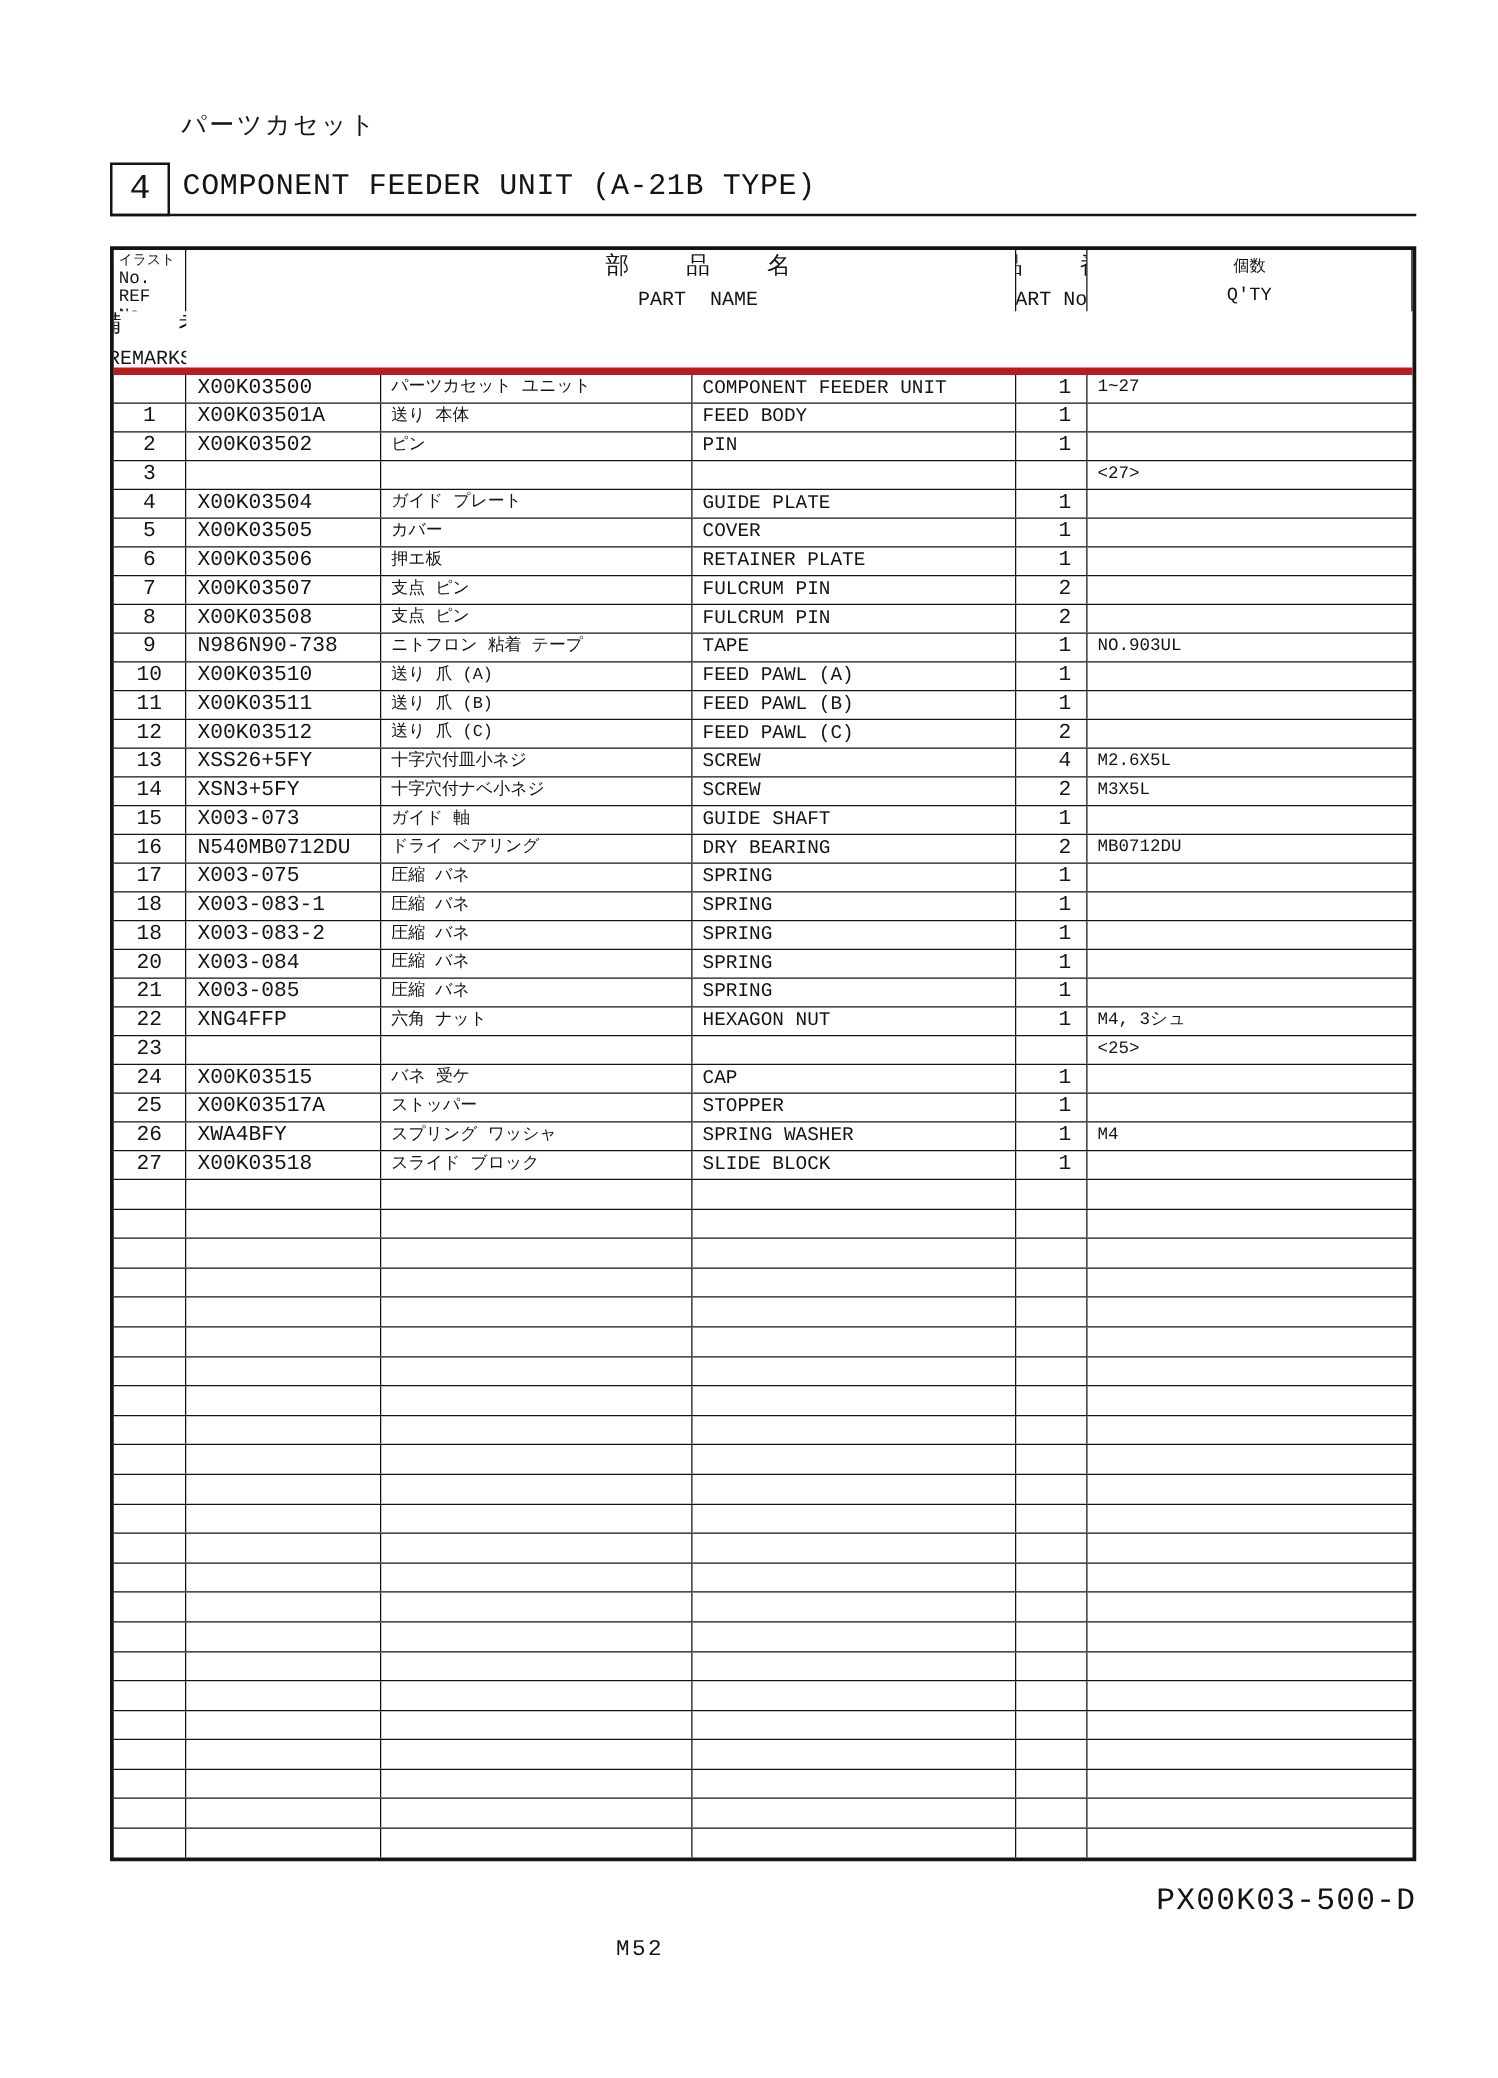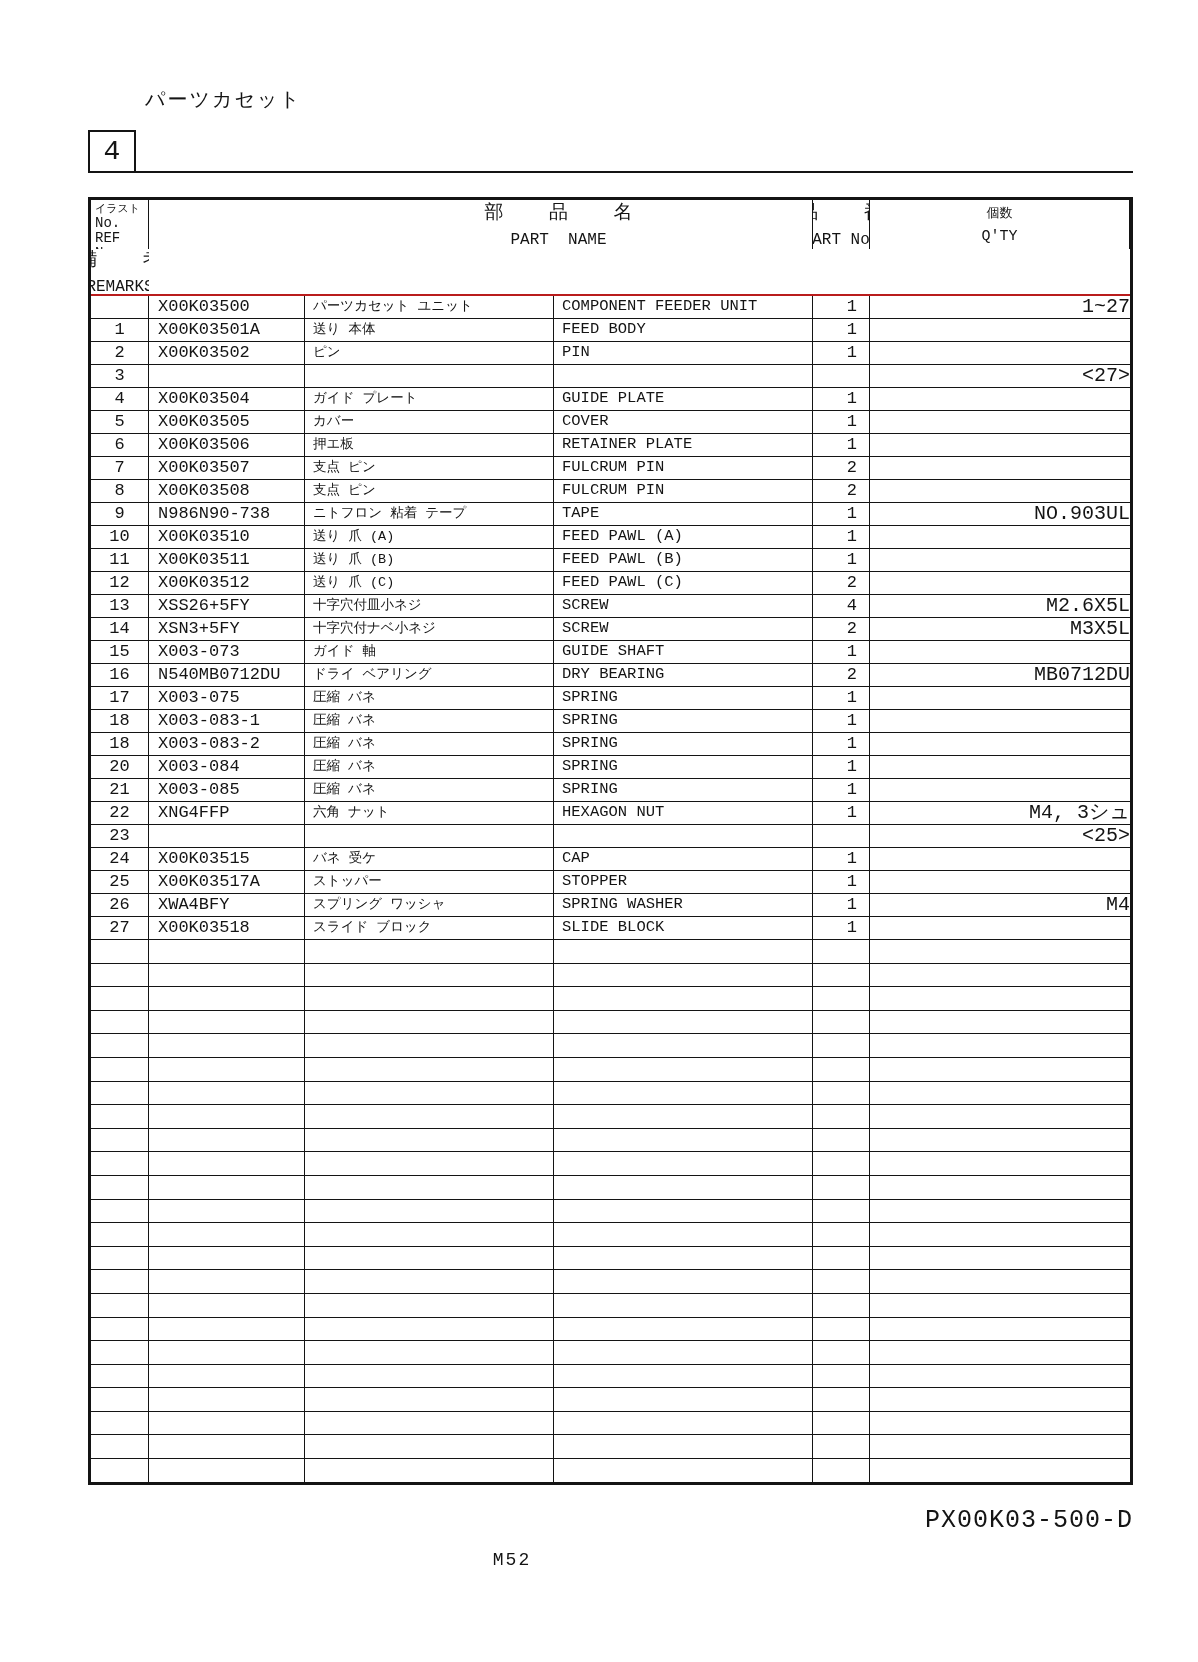--- a/index.html
+++ b/index.html
@@ -40,21 +40,21 @@
     border:3px solid #141414;
     box-sizing:border-box;
     background:#fff;
   }
   .hdr, .row {
     display:grid;
     grid-template-columns:58px 156px 249px 259px 57px 260px;
   }
   .hdr {
     height:94px;
-    border-bottom:2px solid #b91c1c;
+    border-bottom:6px solid #b91c1c;
   }
   .hcell {
     border-right:1px solid #141414;
     box-sizing:border-box;
     display:flex; flex-direction:column;
     align-items:center; justify-content:center;
     gap:6px; overflow:hidden;
   }
   .hcell.last { border-right:none; }
   .h-ref {
@@ -81,41 +81,42 @@
     line-height:21px;
     white-space:nowrap; overflow:hidden;
     font-size:17px;
   }
   .cell.last { border-right:none; }
   .c-ref { text-align:center; padding:0 2px; }
   .c-pn  { padding-left:9px; }
   .c-jp  { padding-left:8px; font-size:13.5px; }
   .c-en  { padding-left:8px; font-size:15.5px; }
   .c-qty { text-align:right; padding-right:12px; }
-  .c-rem { padding-left:8px; font-size:20px;text-align:right; }
+  .c-rem { padding-left:8px; font-size:14px; }
 
   .doc-num {
     position:absolute; left:88px; top:1506px; width:1045px;
     text-align:right; font-size:25px; letter-spacing:1px;
   }
   .page-num {
     position:absolute; left:0; top:1550px; width:1024px;
     text-align:center; font-size:18px; letter-spacing:2px;
   }
 </style>
 </head>
 <body>
 
 <div class="page">
 
   <div class="kana-title">パーツカセット</div>
 
   <div class="sec-box">
     <span>4</span>
   </div>
+  <div class="sec-title">COMPONENT FEEDER UNIT (A-21B TYPE)</div>
   <div class="title-rule"></div>
 
   <div class="tbl">
     <div class="hdr">
       <div class="hcell h-ref">
         <span class="ln small">イラスト</span>
         <span class="ln">No.</span>
         <span class="ln">REF</span>
         <span class="ln">No.</span>
       </div>

